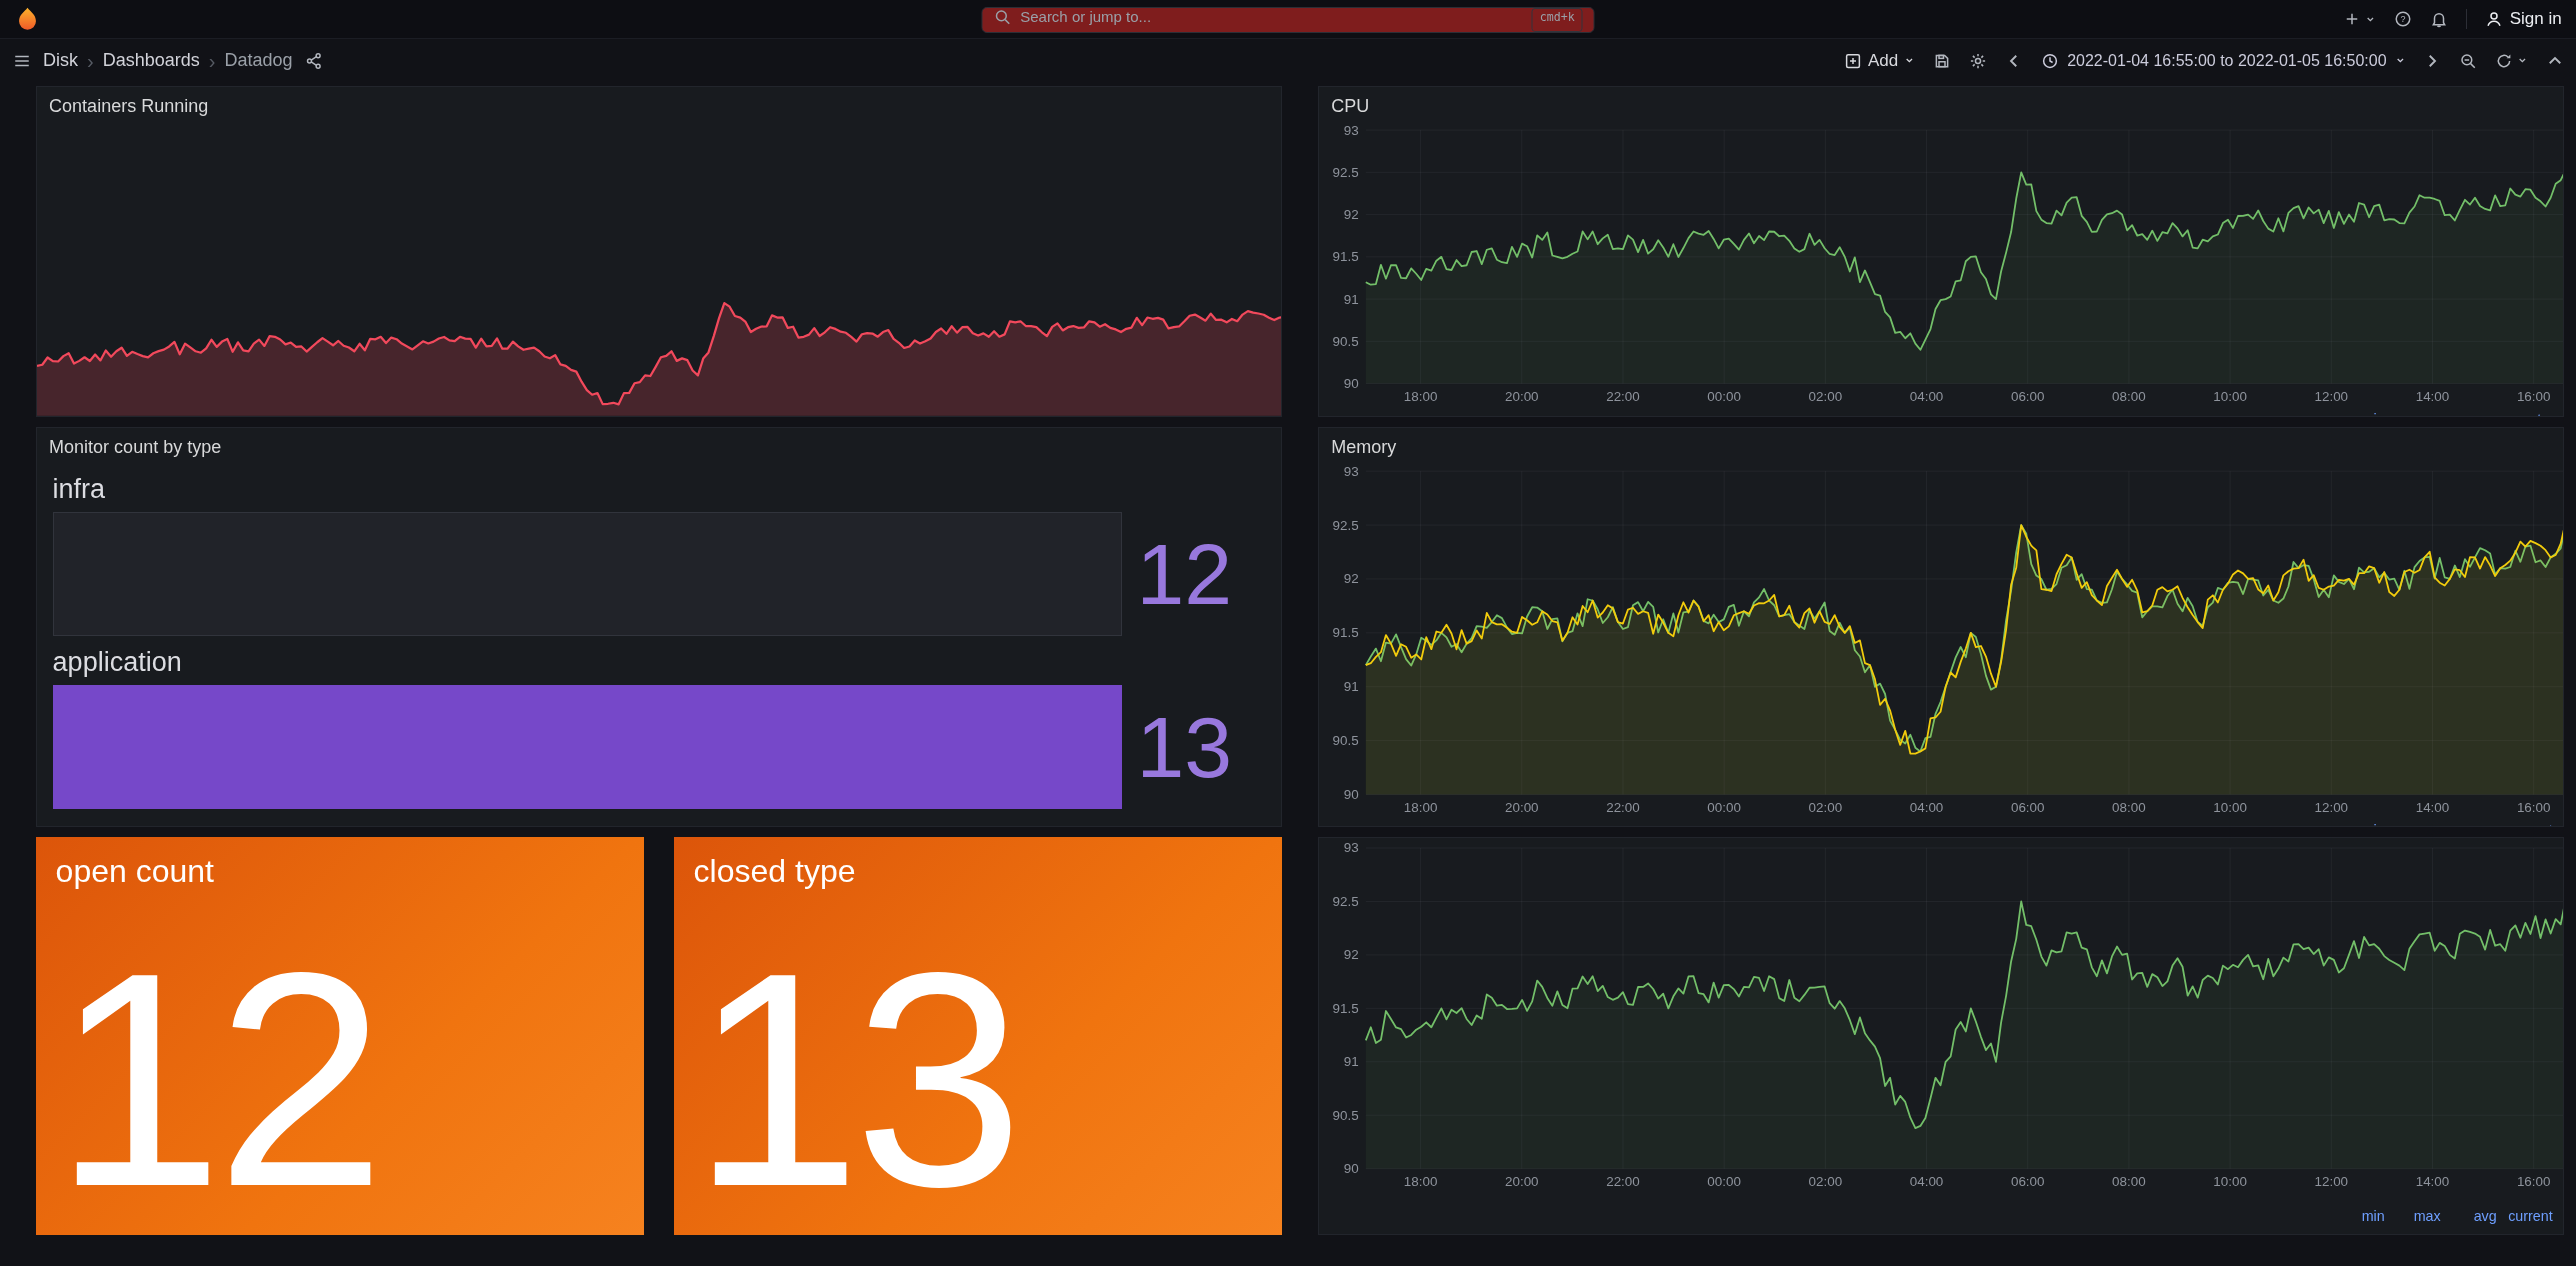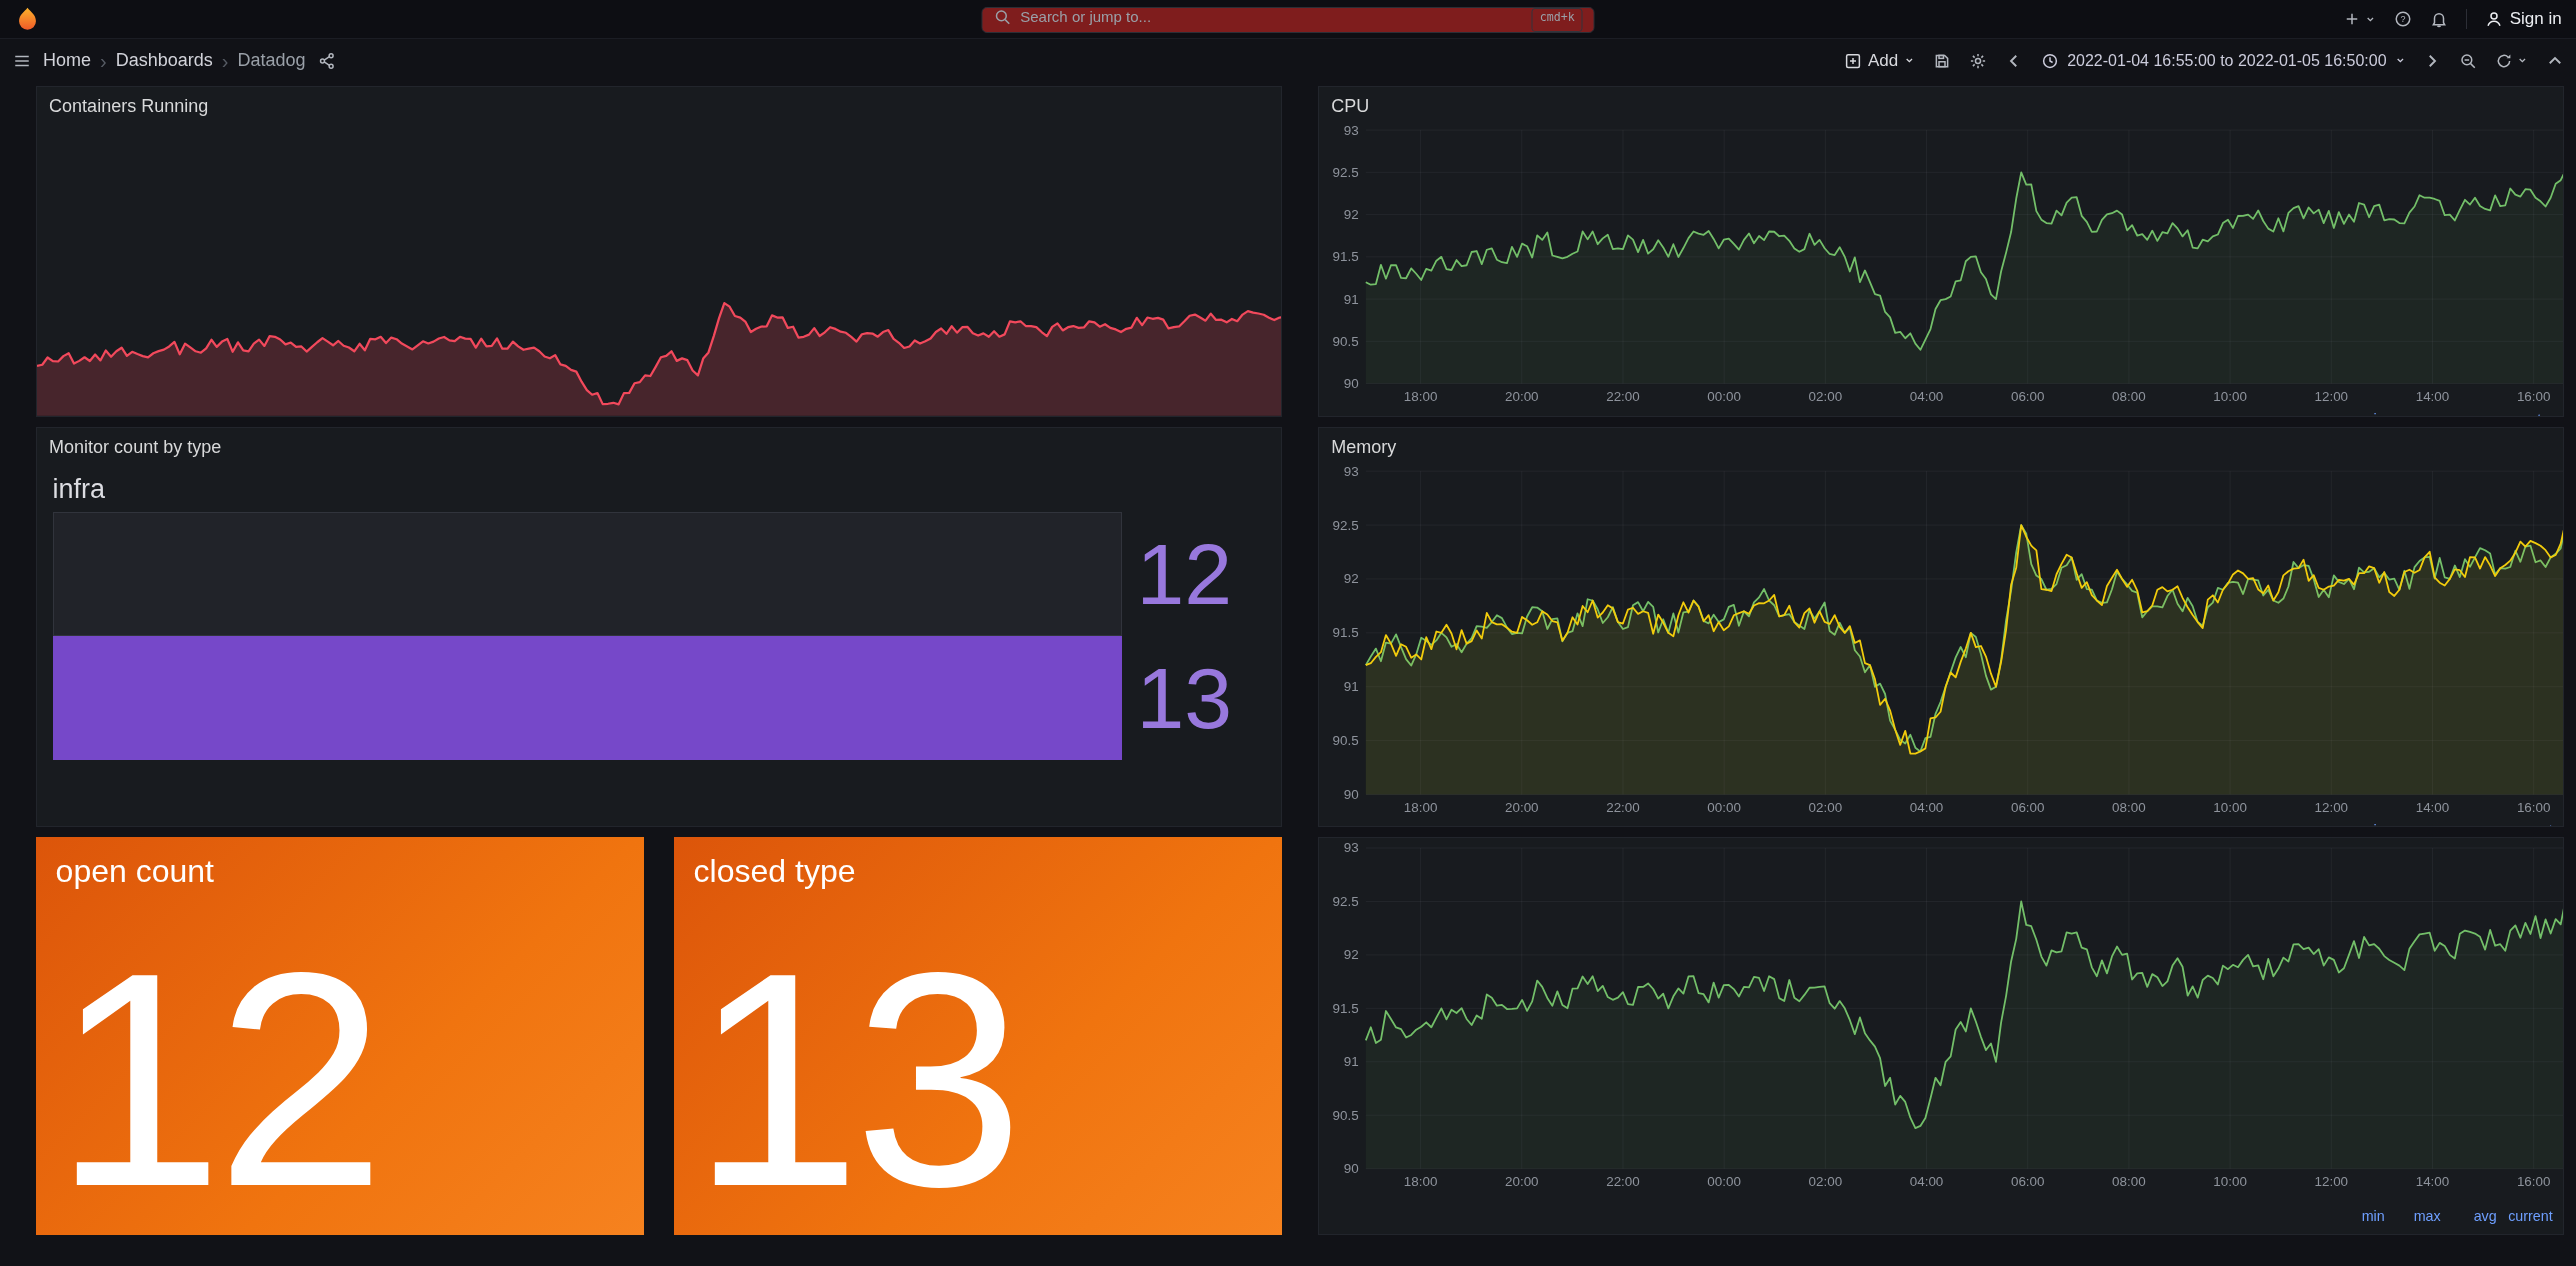--- a/index.html
+++ b/index.html
@@ -147,21 +147,21 @@
 </header>
 
 <div class="toolbar">
   <span class="icbtn">
     <svg class="ic" viewBox="0 0 24 24">
       <path d="M3 6h18M3 12h18M3 18h18" stroke="currentColor" stroke-width="2" fill="none"></path>
     </svg>
   </span>
 
   <nav class="crumbs">
-    <span class="crumb">Home</span>
+    <span class="crumb">Disk</span>
     <span class="crumb-sep">›</span>
     <span class="crumb">Dashboards</span>
     <span class="crumb-sep">›</span>
     <span class="crumb current">Datadog</span>
   </nav>
 
   <span class="icbtn">
     <svg class="ic" viewBox="0 0 24 24">
       <circle cx="6" cy="12" r="2.6" fill="none" stroke="currentColor" stroke-width="2"></circle>
       <circle cx="17.5" cy="5" r="2.6" fill="none" stroke="currentColor" stroke-width="2"></circle>
@@ -317,20 +317,21 @@
   </section>
 
   <section class="panel monitor-panel">
     <h2 class="ptitle">Monitor count by type</h2>
     <div class="monitor-body">
       <div class="mlabel">infra</div>
       <div class="mrow">
         <div class="mtrack"></div>
         <div class="mvalue">12</div>
       </div>
+      <div class="mlabel">application</div>
       <div class="mrow">
         <div class="mfill"></div>
         <div class="mvalue">13</div>
       </div>
     </div>
   </section>
 
   <section class="panel chart-panel mem-panel">
     <h2 class="ptitle">Memory</h2>
     <div class="chart-area">

